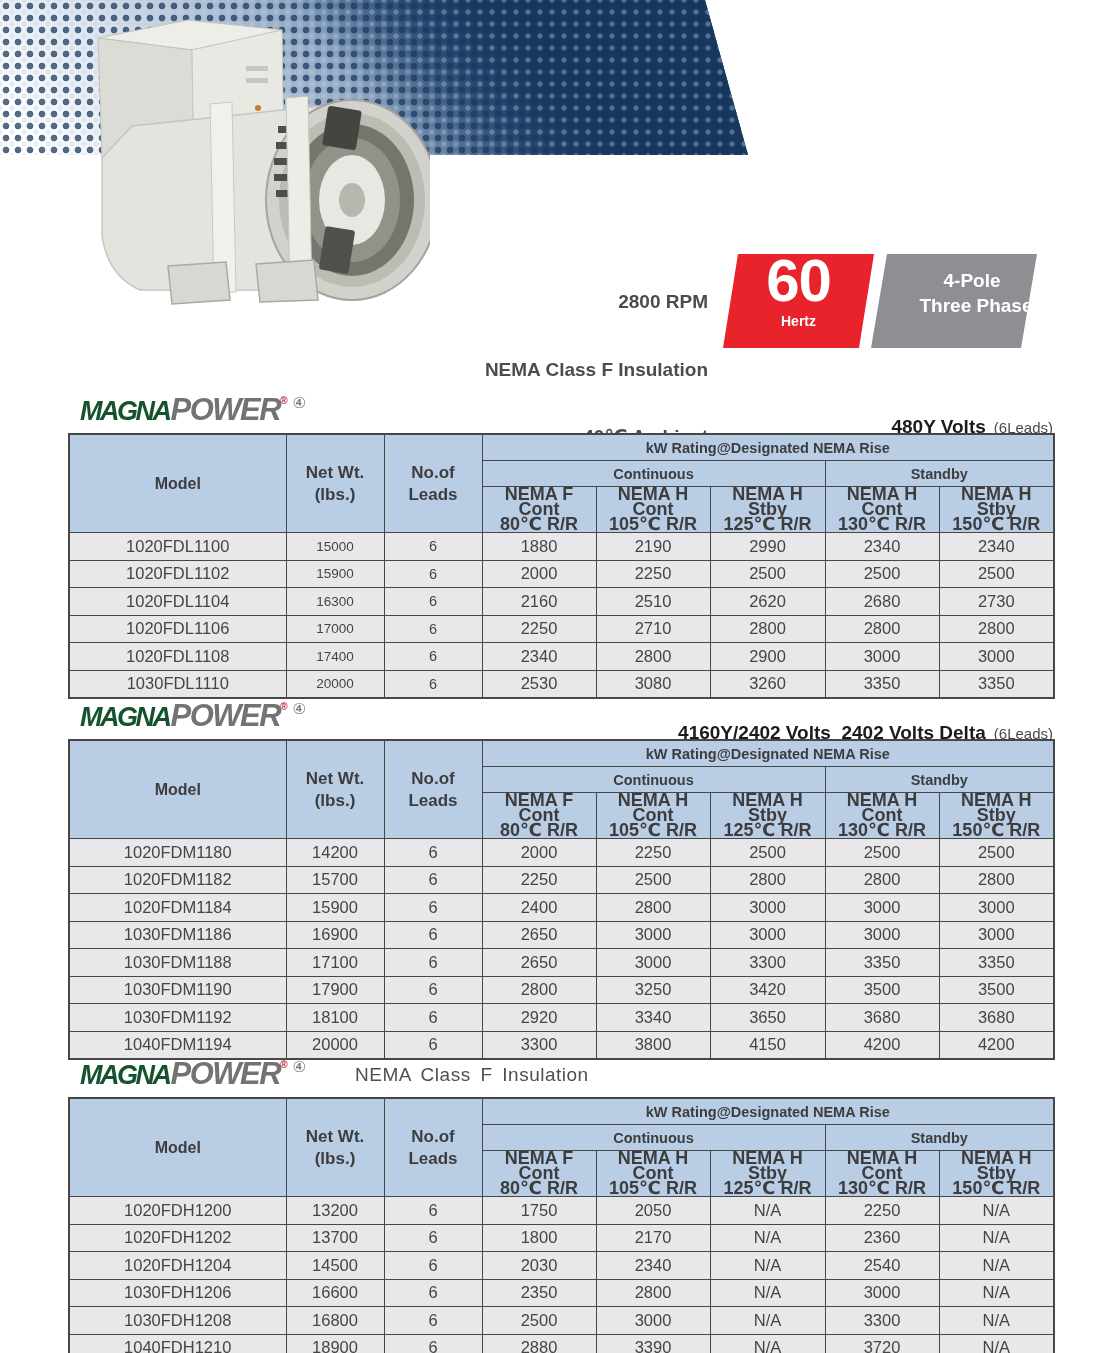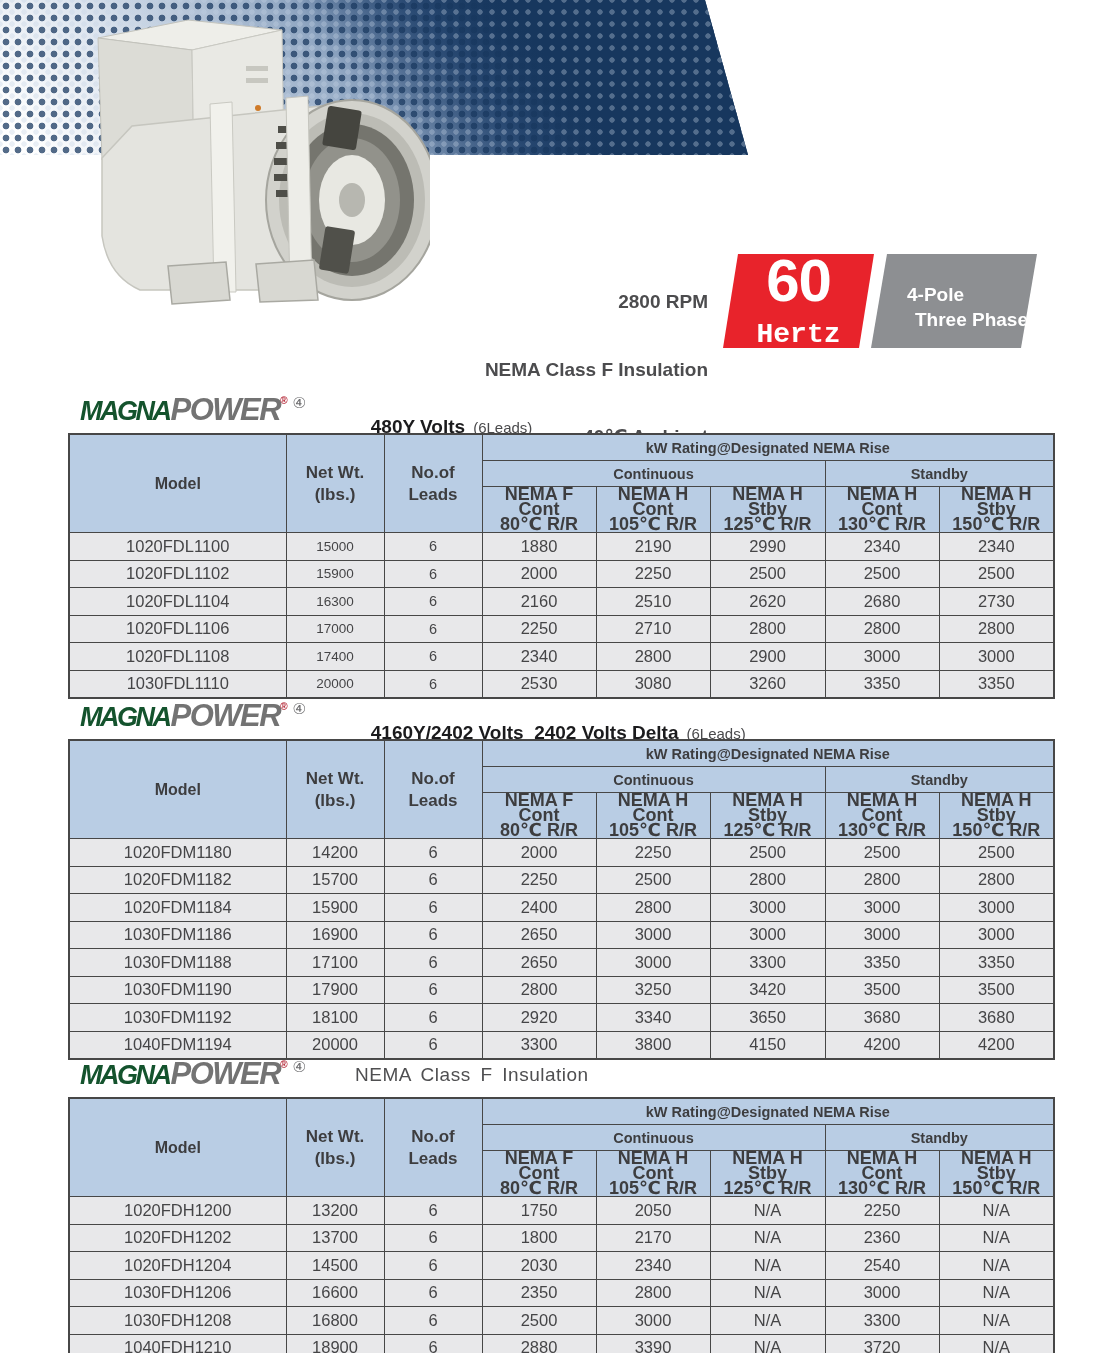--- a/index.html
+++ b/index.html
@@ -26,39 +26,39 @@
   .specs{
     position:absolute;left:330px;top:246px;width:378px;text-align:right;
     font-size:19px;font-weight:bold;color:#4c4c4e;line-height:22.5px;white-space:pre;
   }
   .specs sup{font-size:11px;vertical-align:6px;}
   
   .badge{position:absolute;top:254px;height:94px;color:#fff;}
   .badge-red{
     left:723px;width:151px;background:#e8232b;
     clip-path:polygon(15px 0,151px 0,136px 94px,0 94px);
-    display:flex;flex-direction:column;align-items:center;justify-content:space-between;
+    display:flex;flex-direction:column;align-items:center;justify-content:flex-start;
   }
   .badge-red .big{font-size:60px;font-weight:800;line-height:54px;letter-spacing:-1px;}
-  .badge-red .unit{font-size:28px;font-weight:800;line-height:26px;font-family:Liberation Mono, monospace;}
+  .badge-red .unit{font-size:14px;font-weight:800;line-height:26px;}
   .badge-gray{
     left:871px;width:166px;background:#8d8f92;
     clip-path:polygon(16px 0,166px 0,150px 94px,0 94px);
-    padding-top:29px;box-sizing:border-box;
+    padding-top:15px;box-sizing:border-box;text-align:center;
   }
   .badge-gray .l1{font-size:19px;font-weight:800;margin-left:36px;line-height:24px;}
   .badge-gray .l2{font-size:19px;font-weight:800;margin-left:44px;line-height:26px;}
   
   .logo-row{position:absolute;left:80px;height:38px;white-space:nowrap;}
   .logo-magna{font-style:italic;font-weight:700;font-size:27px;letter-spacing:-2.5px;color:#14532d;}
   .logo-power{font-style:italic;font-weight:900;font-size:31px;letter-spacing:-1.5px;color:#737373;margin-left:1px;}
   .logo-reg{font-size:10px;color:#b22030;vertical-align:16px;font-weight:700;}
   .logo-c4{font-size:15px;color:#6d6d6f;vertical-align:12px;margin-left:5px;}
   
-  .tbl-title{position:absolute;right:52px;width:700px;text-align:left;white-space:pre;}
+  .tbl-title{position:absolute;right:52px;width:700px;text-align:right;white-space:pre;}
   .tbl-title .main{font-size:19px;font-weight:bold;color:#1b1b1d;}
   .tbl-title .suffix{font-size:15px;font-weight:normal;color:#4a4a4c;margin-left:8px;}
   .tbl-title.small .main{font-size:17px;}
   .tbl-title.small .suffix{font-size:13.5px;margin-left:6px;}
   .pre-title{
     position:absolute;left:355px;top:1064px;font-size:19px;color:#4f4f51;
     letter-spacing:0.5px;word-spacing:4px;
   }
   
   table.spec{

